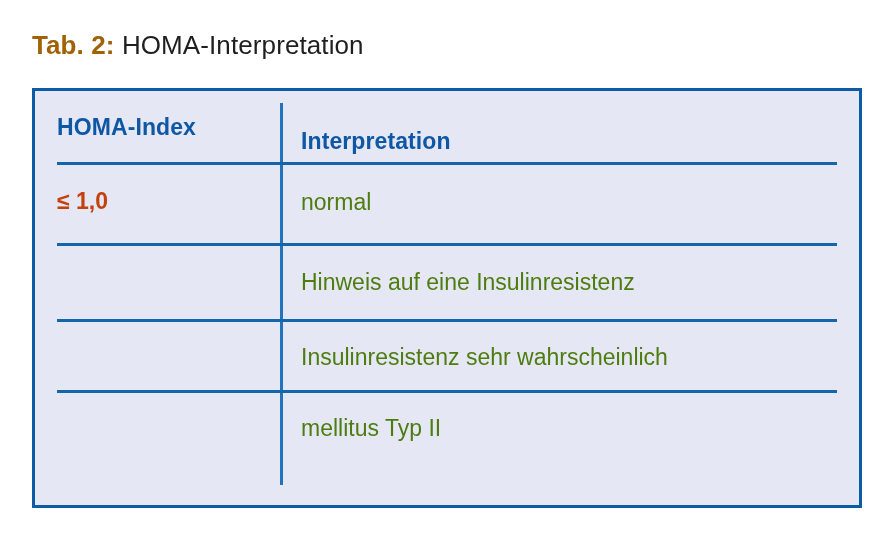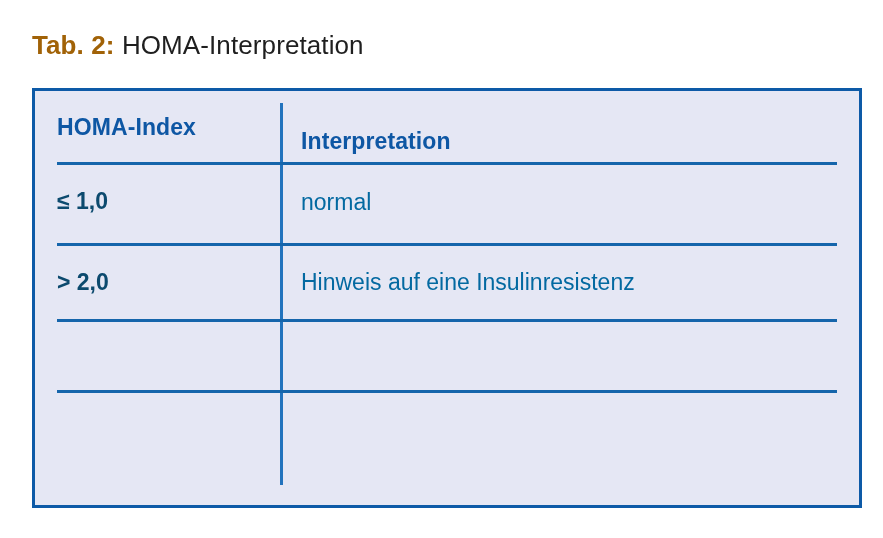--- a/index.html
+++ b/index.html
@@ -88,29 +88,29 @@
   .cell {
     position: absolute;
     box-sizing: border-box;
   }
   .cell-left {
     left: 22px;
     width: 220px;
     font-size: 23px;
     line-height: 30px;
     font-weight: bold;
-    color: #0c4a6e;
+    color: #c2410c;
   }
   .cell-right {
     left: 266px;
     width: 540px;
     font-size: 23px;
     line-height: 32px;
     font-weight: normal;
-    color: #0369a1;
+    color: #4d7c0f;
   }
   .head-left, .head-right {
     color: #0e57a4;
     font-weight: bold;
     font-size: 23px;
     letter-spacing: 0.1px;
   }
 
   .row-head-left  { top: 21px; }
   .row-head-right { top: 34px; }
@@ -143,23 +143,24 @@
       <div class="rule rule-2"></div>
       <div class="rule rule-3"></div>
       <div class="rule rule-4"></div>
 
       <div class="cell cell-left head-left row-head-left">HOMA-Index</div>
       <div class="cell cell-right head-right row-head-right">Interpretation</div>
 
       <div class="cell cell-left row-1-left">≤ 1,0</div>
       <div class="cell cell-right row-1-right">normal</div>
 
-      <div class="cell cell-left row-2-left">&gt; 2,0</div>
       <div class="cell cell-right row-2-right">Hinweis auf eine Insulinresistenz</div>
 
+      <div class="cell cell-right row-3-right">Insulinresistenz sehr wahrscheinlich</div>
 
       <div class="cell cell-right row-4-right">
+        <span class="line2">mellitus Typ II</span>
       </div>
 
     </div>
   </div>
 
 </div>
 
 </body></html>

